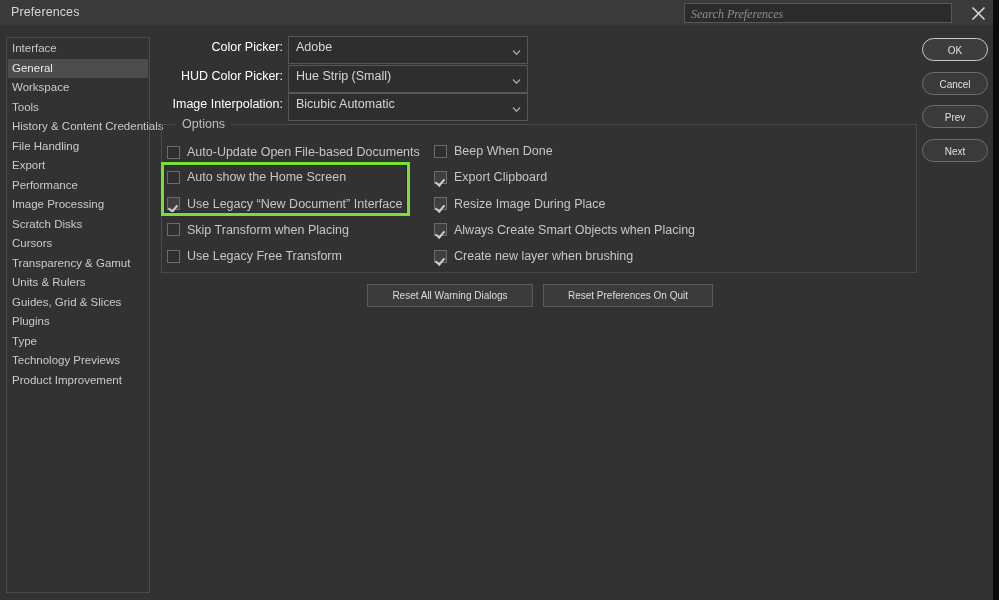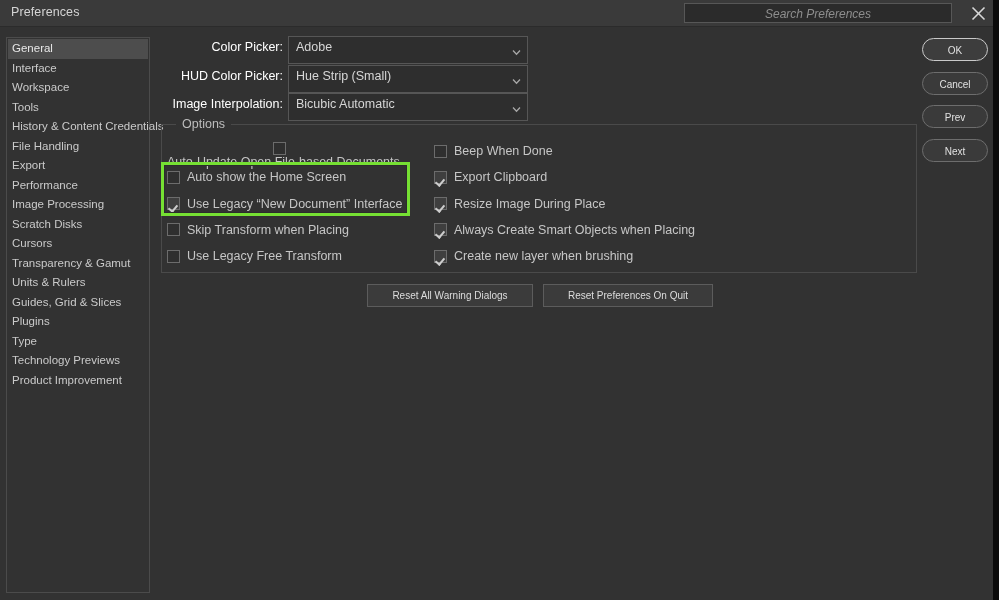--- a/index.html
+++ b/index.html
@@ -44,24 +44,23 @@
     width: 268px; height: 20px;
     background: #2b2b2b;
     border: 1px solid #575757;
   }
   #search-input {
     width: 100%; height: 100%;
     background: transparent;
     border: 0; outline: none;
     padding: 0 6px;
     color: #cfcfcf;
-    font-family: Liberation Sans, sans-serif;
+    font-family: Liberation Serif, serif;
     font-size: 12px;
     font-style: italic;
-    text-align: center;
   }
   #search-input::placeholder {
     color: #8e8e8e;
     font-style: italic;
     opacity: 1;
   }
   #close-button {
     position: absolute; left: 966px; top: 2px;
     width: 24px; height: 23px;
     cursor: pointer;
@@ -238,22 +237,22 @@
 
     <div id="close-button">
       <svg width="15" height="15" viewBox="0 0 15 15">
         <line x1="1.5" y1="1.5" x2="13.5" y2="13.5" stroke="#d8d8d8" stroke-width="1.6"></line>
         <line x1="13.5" y1="1.5" x2="1.5" y2="13.5" stroke="#d8d8d8" stroke-width="1.6"></line>
       </svg>
     </div>
   </div>
 
   <div id="sidebar">
+      <div class="side-item">Interface</div>
       <div class="side-item selected">General</div>
-      <div class="side-item">Interface</div>
       <div class="side-item">Workspace</div>
       <div class="side-item">Tools</div>
       <div class="side-item">History &amp; Content Credentials</div>
       <div class="side-item">File Handling</div>
       <div class="side-item">Export</div>
       <div class="side-item">Performance</div>
       <div class="side-item">Image Processing</div>
       <div class="side-item">Scratch Disks</div>
       <div class="side-item">Cursors</div>
       <div class="side-item">Transparency &amp; Gamut</div>
@@ -292,21 +291,21 @@
               <polyline points="1,2.5 4.5,6.2 8,2.5" fill="none" stroke="#a8a8a8" stroke-width="1.3"></polyline>
             </svg></div>
         </div>
       </div>
     </div>
 
   <div id="options-group"></div>
   <div id="options-legend">Options</div>
 
   <div id="left-col">
-      <div class="cb-row" style="left: 167px; top: 142px; flex-direction: column;">
+      <div class="cb-row" style="left: 167px; top: 142px;">
         <span class="cbox"></span>
         <span class="cb-label">Auto-Update Open File-based Documents</span>
       </div>
       <div class="cb-row" style="left: 167px; top: 167.3px;">
         <span class="cbox"></span>
         <span class="cb-label">Auto show the Home Screen</span>
       </div>
       <div class="cb-row" style="left: 167px; top: 193.6px;">
         <span class="cbox checked"></span>
         <span class="cb-label">Use Legacy “New Document” Interface</span>

